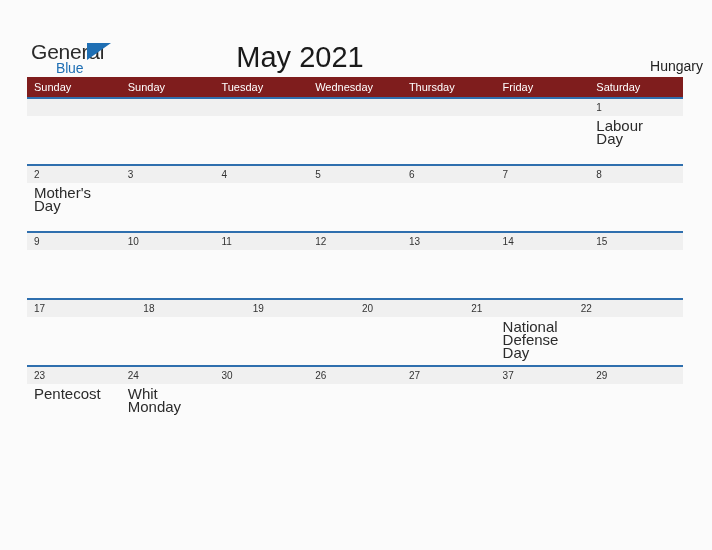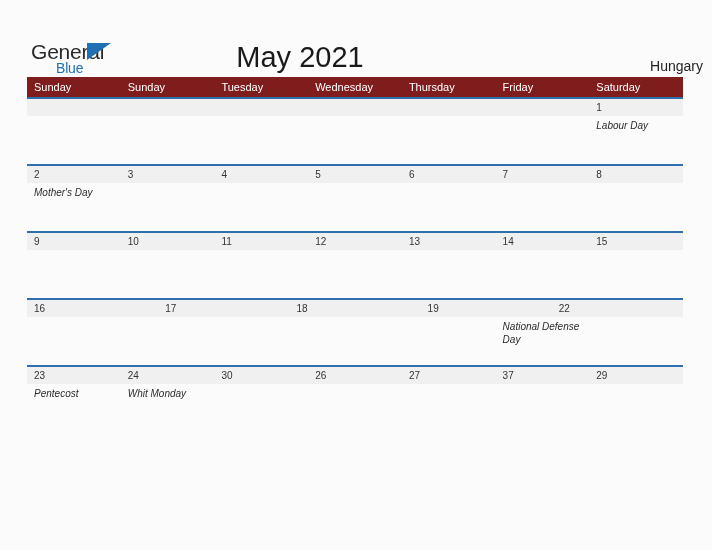--- a/index.html
+++ b/index.html
@@ -133,27 +133,26 @@
   .event-band {
     display: flex;
     position: absolute;
     left: 0;
     top: 17px;
     width: 100%;
     height: 48px;
   }
   .event-cell {
     flex: 1 1 0;
-    font-size: 10px;
+    font-size: 15px;
     color: #2b2b2b;
     line-height: 13px;
     padding: 3px 10px 0 7px;
     box-sizing: border-box;
     word-wrap: break-word;
-    font-style: italic;
   }
 </style>
 </head>
 <body>
 
 <div class="topbar">
 
   <div class="logo">
     <span class="logo-general">General</span>
     <span class="logo-triangle"></span>
@@ -236,24 +235,25 @@
       <div class="event-cell"></div>
       <div class="event-cell"></div>
       <div class="event-cell"></div>
       <div class="event-cell"></div>
       <div class="event-cell"></div>
     </div>
   </div>
 
   <div class="week-row">
     <div class="date-band">
-      <div class="date-band-cell">16</div>
       <div class="date-band-cell">17</div>
       <div class="date-band-cell">18</div>
       <div class="date-band-cell">19</div>
+      <div class="date-band-cell">20</div>
+      <div class="date-band-cell">21</div>
       <div class="date-band-cell">22</div>
     </div>
     <div class="event-band">
       <div class="event-cell"></div>
       <div class="event-cell"></div>
       <div class="event-cell"></div>
       <div class="event-cell"></div>
       <div class="event-cell"></div>
       <div class="event-cell">National Defense Day</div>
       <div class="event-cell"></div>

